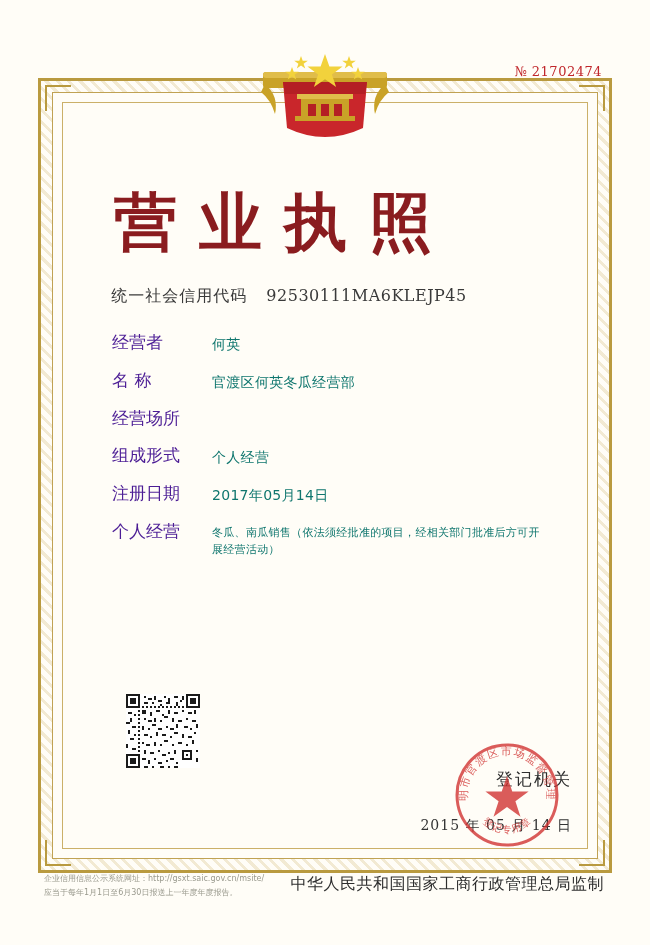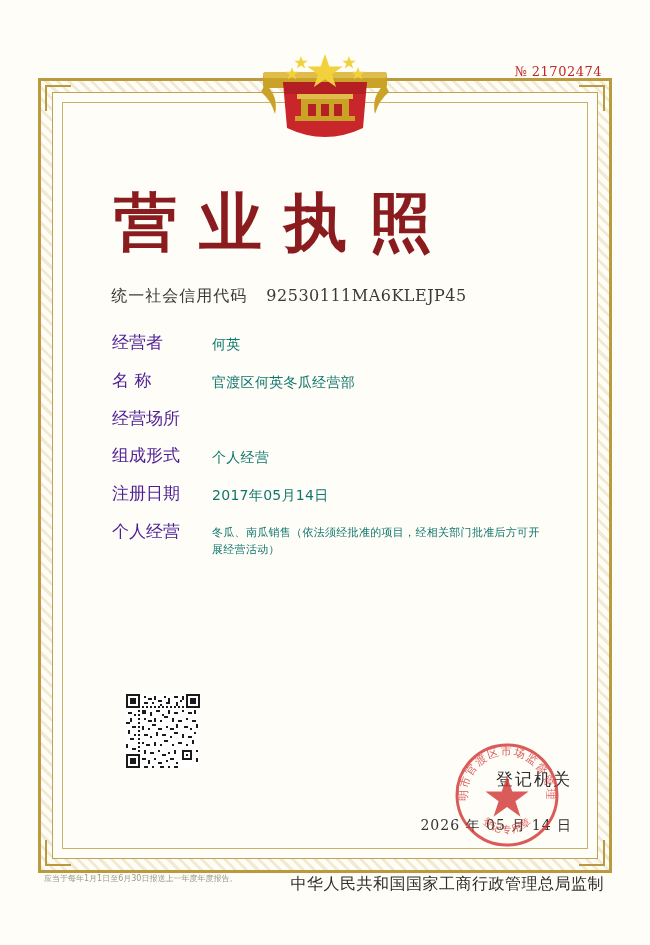--- a/index.html
+++ b/index.html
@@ -457,21 +457,21 @@
           <rect x="17" y="36" width="2" height="1"></rect>
         <rect x="21" y="36" width="1" height="1"></rect>
           <rect x="24" y="36" width="2" height="1"></rect>
       </g>
     </svg>
   </div>
 
   <div class="registrar">
     <div class="registrar-label">登记机关</div>
     <div class="reg-date">
-      <span class="num">2026</span>
+      <span class="num">2015</span>
       <span>年</span>
       <span class="num">05</span>
       <span>月</span>
       <span class="num">14</span>
       <span>日</span>
     </div>
   </div>
 
   <div class="seal">
     <svg viewBox="0 0 110 110" width="110" height="110" aria-hidden="true">
@@ -484,17 +484,18 @@
       <text font-size="11" fill="#d0302f" font-family="'DejaVu Sans','Liberation Sans',sans-serif" letter-spacing="1.5">
         <textPath href="#sealArcTop" startOffset="50%" text-anchor="middle">昆明市官渡区市场监督管理局</textPath>
       </text>
       <text font-size="10" fill="#d0302f" font-family="'DejaVu Sans','Liberation Sans',sans-serif" letter-spacing="1">
         <textPath href="#sealArcBottom" startOffset="50%" text-anchor="middle">登记专用章</textPath>
       </text>
     </svg>
   </div>
 
   <div class="footer-left">
+    <div class="url">企业信用信息公示系统网址：http://gsxt.saic.gov.cn/msite/</div>
     <div>应当于每年1月1日至6月30日报送上一年度年度报告。</div>
   </div>
   <div class="footer-right">中华人民共和国国家工商行政管理总局监制</div>
 
 </div>
 
 </body></html>

